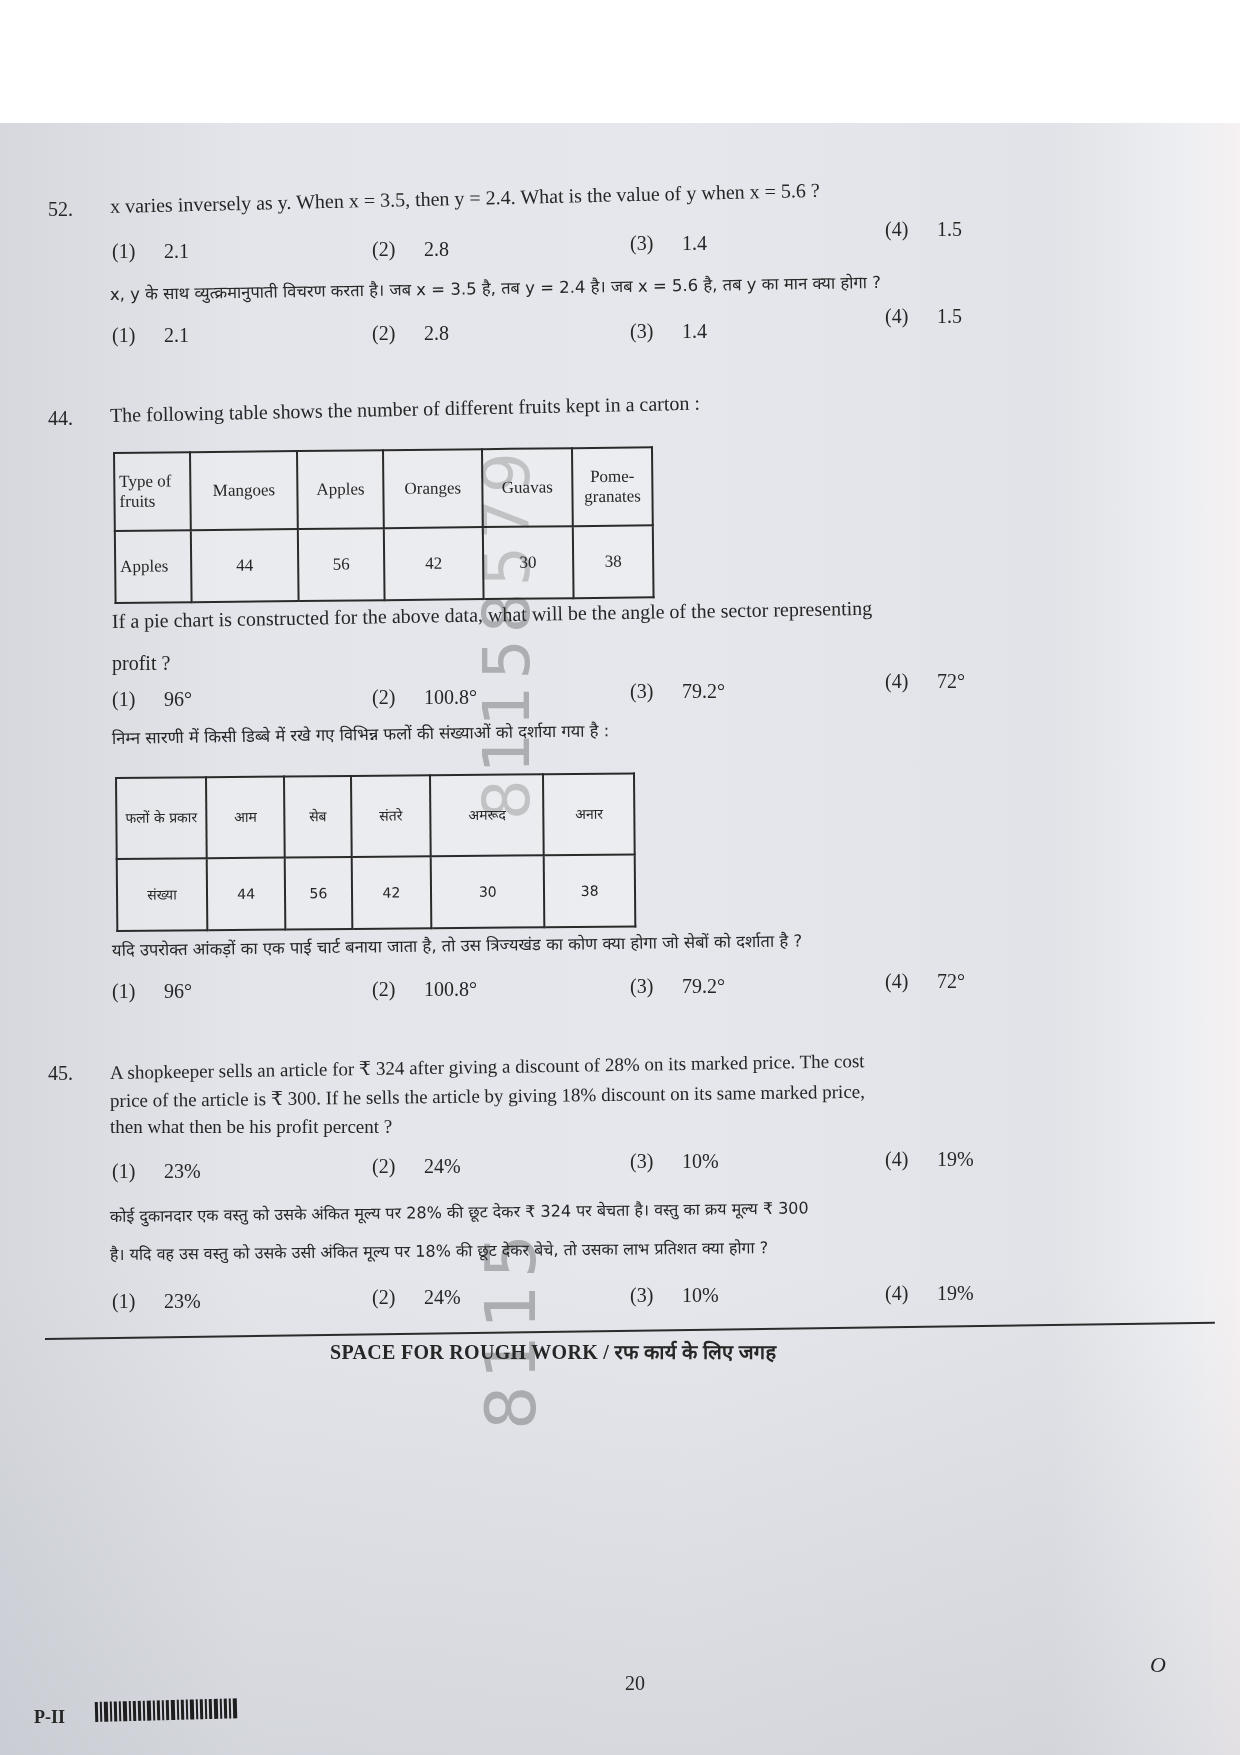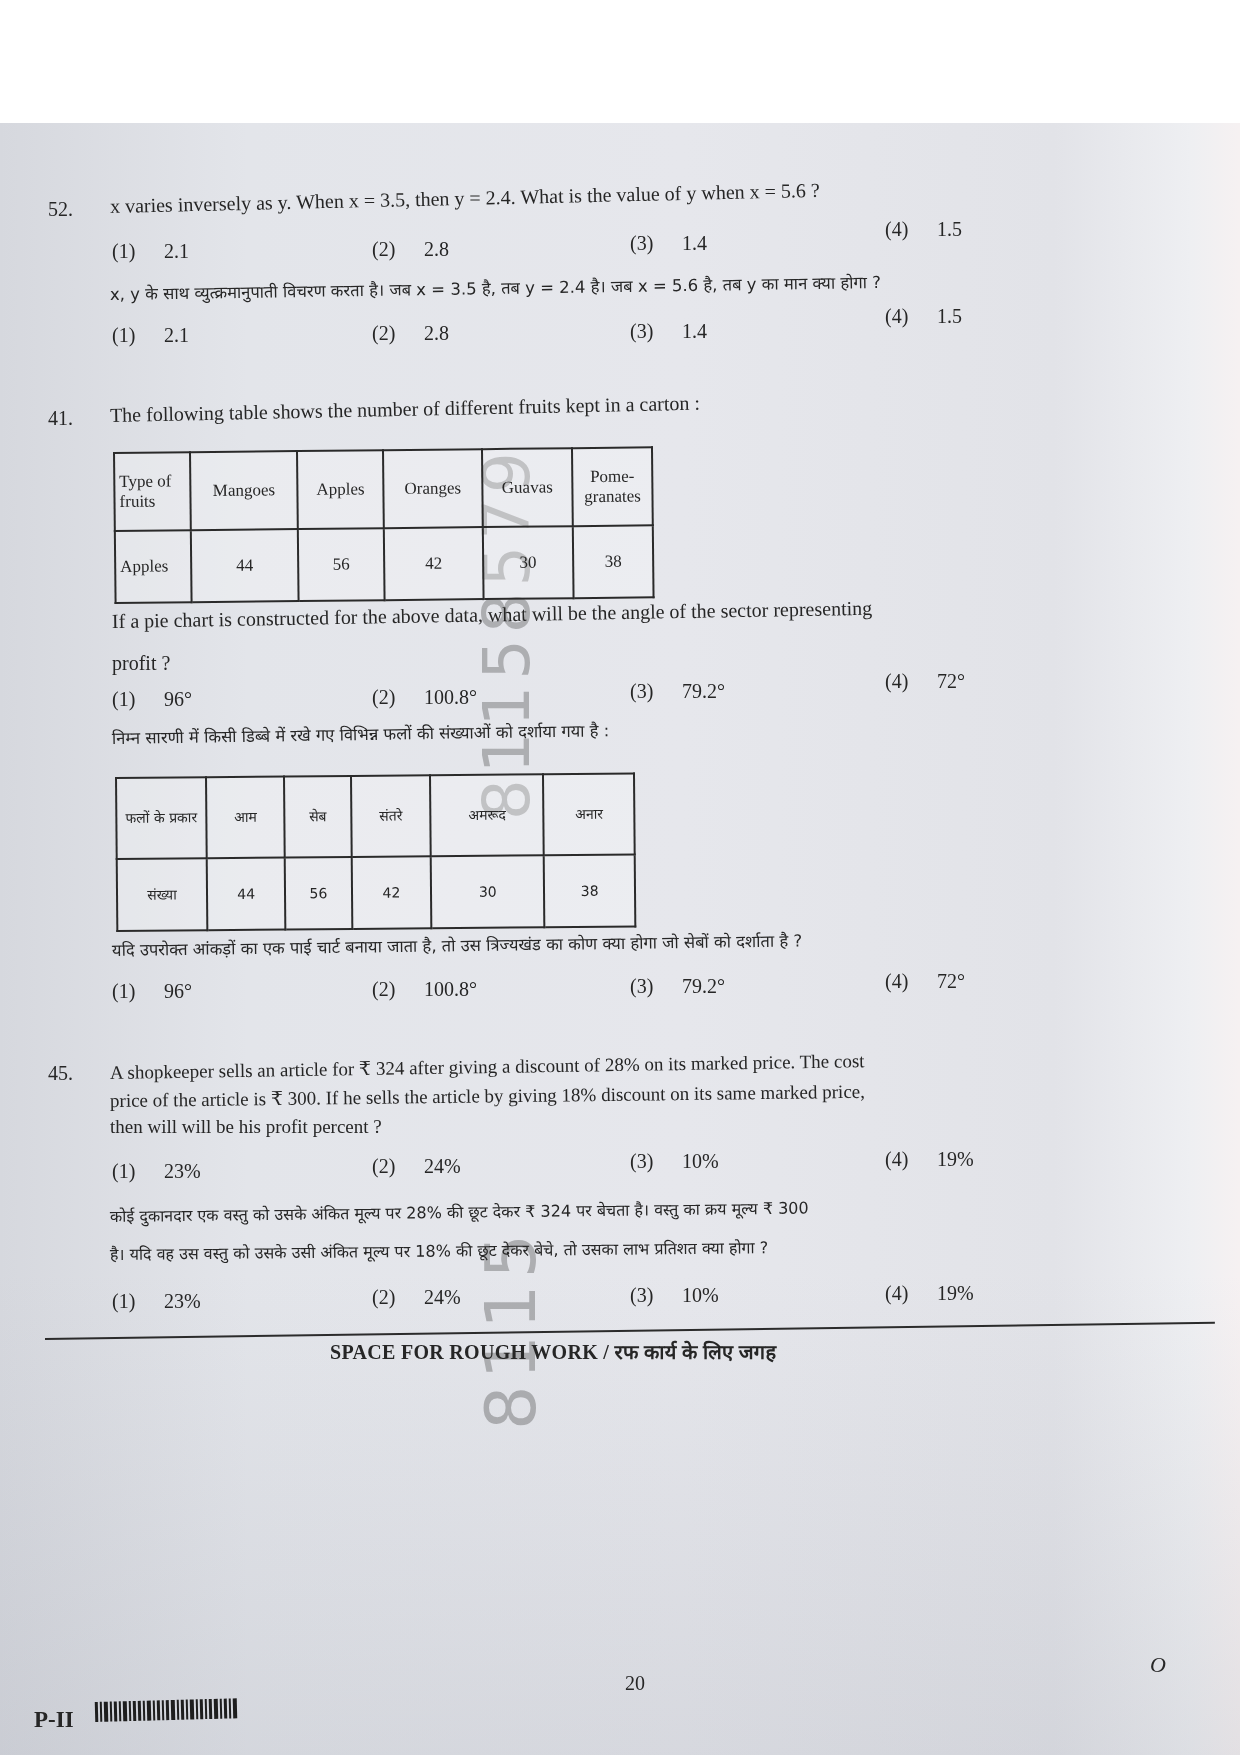--- a/index.html
+++ b/index.html
@@ -57,21 +57,21 @@
 <div class="abs opt" style="left:372px; top:238px;"><span class="n">(2)</span><span>2.8</span></div>
 <div class="abs opt" style="left:630px; top:232px;"><span class="n">(3)</span><span>1.4</span></div>
 <div class="abs opt" style="left:885px; top:218px;"><span class="n">(4)</span><span>1.5</span></div>
 
 <div class="abs hin txt" style="left:110px; top:282px; transform:rotate(-0.9deg); transform-origin:left;">x, y के साथ व्युत्क्रमानुपाती विचरण करता है। जब x = 3.5 है, तब y = 2.4 है। जब x = 5.6 है, तब y का मान क्या होगा ?</div>
 <div class="abs opt" style="left:112px; top:324px;"><span class="n">(1)</span><span>2.1</span></div>
 <div class="abs opt" style="left:372px; top:322px;"><span class="n">(2)</span><span>2.8</span></div>
 <div class="abs opt" style="left:630px; top:320px;"><span class="n">(3)</span><span>1.4</span></div>
 <div class="abs opt" style="left:885px; top:305px;"><span class="n">(4)</span><span>1.5</span></div>
 
-<div class="abs qnum" style="left:48px; top:407px;">41.</div>
+<div class="abs qnum" style="left:48px; top:407px;">44.</div>
 <div class="abs txt" style="left:110px; top:402px; transform:rotate(-1.2deg); transform-origin:left;">The following table shows the number of different fruits kept in a carton :</div>
 
 <table class="fruits" style="left:113px; top:452px; width:540px; height:152px; transform:rotate(-0.6deg); transform-origin:left top;">
   <tbody>
       <tr style="height:76px;">
     <td class="left" style="width:66px;">Type of fruits</td>
     <td>Mangoes</td>
     <td>Apples</td>
     <td>Oranges</td>
     <td>Guavas</td>
@@ -121,41 +121,41 @@
 
 <div class="abs hin txt" style="left:112px; top:938px; transform:rotate(-0.8deg); transform-origin:left;">यदि उपरोक्त आंकड़ों का एक पाई चार्ट बनाया जाता है, तो उस त्रिज्यखंड का कोण क्या होगा जो सेबों को दर्शाता है ?</div>
 <div class="abs opt" style="left:112px; top:980px;"><span class="n">(1)</span><span>96°</span></div>
 <div class="abs opt" style="left:372px; top:978px;"><span class="n">(2)</span><span>100.8°</span></div>
 <div class="abs opt" style="left:630px; top:975px;"><span class="n">(3)</span><span>79.2°</span></div>
 <div class="abs opt" style="left:885px; top:970px;"><span class="n">(4)</span><span>72°</span></div>
 
 <div class="abs qnum" style="left:48px; top:1062px;">45.</div>
 <div class="abs txt" style="left:110px; top:1060px; font-size:19px; transform:rotate(-0.9deg); transform-origin:left;">A shopkeeper sells an article for ₹ 324 after giving a discount of 28% on its marked price.  The cost</div>
 <div class="abs txt" style="left:110px; top:1088px; font-size:19px; transform:rotate(-0.7deg); transform-origin:left;">price of the article is ₹ 300.  If he sells the article by giving 18% discount on its same marked price,</div>
-<div class="abs txt" style="left:110px; top:1114px; font-size:19px;">then will will be his profit percent ?</div>
+<div class="abs txt" style="left:110px; top:1114px; font-size:19px;">then what then be his profit percent ?</div>
 
 <div class="abs opt" style="left:112px; top:1160px;"><span class="n">(1)</span><span>23%</span></div>
 <div class="abs opt" style="left:372px; top:1155px;"><span class="n">(2)</span><span>24%</span></div>
 <div class="abs opt" style="left:630px; top:1150px;"><span class="n">(3)</span><span>10%</span></div>
 <div class="abs opt" style="left:885px; top:1148px;"><span class="n">(4)</span><span>19%</span></div>
 
 <div class="abs hin txt" style="left:110px; top:1204px; font-size:16px; transform:rotate(-0.7deg); transform-origin:left;">कोई दुकानदार एक वस्तु को उसके अंकित मूल्य पर 28% की छूट देकर ₹ 324 पर बेचता है।  वस्तु का क्रय मूल्य ₹ 300</div>
 <div class="abs hin txt" style="left:110px; top:1242px; font-size:16px; transform:rotate(-0.6deg); transform-origin:left;">है।  यदि वह उस वस्तु को उसके उसी अंकित मूल्य पर 18% की छूट देकर बेचे, तो उसका लाभ प्रतिशत क्या होगा ?</div>
 
 <div class="abs opt" style="left:112px; top:1290px;"><span class="n">(1)</span><span>23%</span></div>
 <div class="abs opt" style="left:372px; top:1286px;"><span class="n">(2)</span><span>24%</span></div>
 <div class="abs opt" style="left:630px; top:1284px;"><span class="n">(3)</span><span>10%</span></div>
 <div class="abs opt" style="left:885px; top:1282px;"><span class="n">(4)</span><span>19%</span></div>
 
 <div class="rule" style="left:45px; top:1338px; width:1170px; transform:rotate(-0.8deg); transform-origin:left;"></div>
 <div class="abs footer-title" style="left:330px; top:1338px;">SPACE FOR ROUGH WORK / रफ कार्य के लिए जगह</div>
 
 <div class="abs" style="left:605px; top:1672px; font-size:20px;margin-left:20px;">20</div>
 <div class="abs" style="left:1150px; top:1652px; font-size:22px; font-style:italic;">O</div>
-<div class="abs" style="left:34px; top:1707px; font-size:23px; font-weight:bold;">P-II</div>
+<div class="abs" style="left:34px; top:1707px; font-size:18px; font-weight:bold;">P-II</div>
 <div class="barcode" style="left:95px; top:1700px; width:190px; transform:rotate(-1.5deg); transform-origin:left;">
   <span style="width:3px"></span>
     <span style="width:2px"></span>
     <span style="width:4px"></span>
     <span style="width:2px"></span>
     <span style="width:3px"></span>
     <span style="width:2px"></span>
     <span style="width:4px"></span>
     <span style="width:2px"></span>
     <span style="width:3px"></span>

